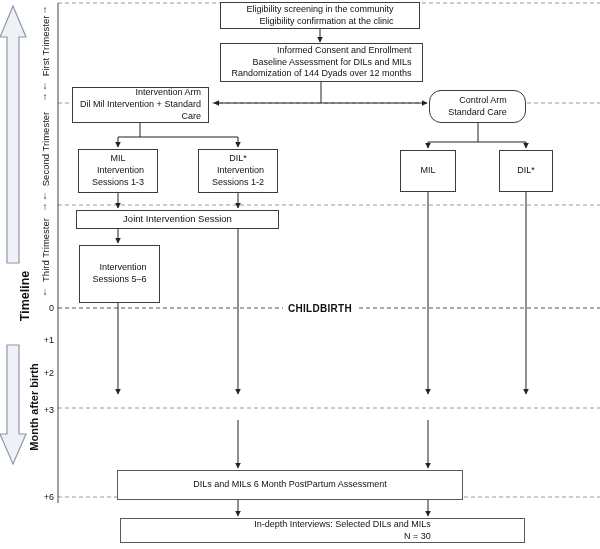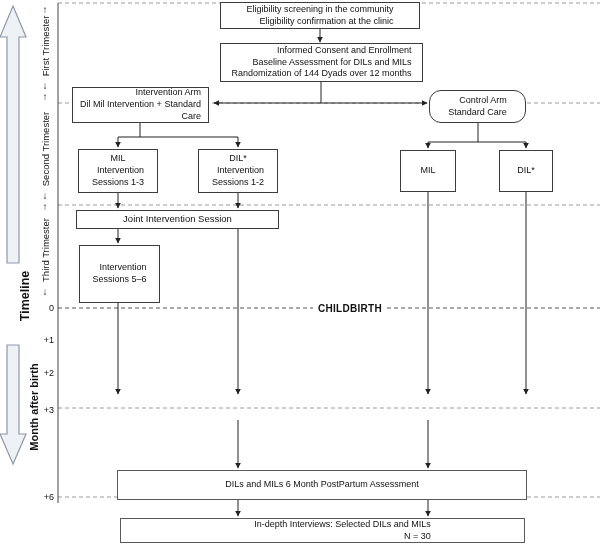--- a/index.html
+++ b/index.html
@@ -25,21 +25,21 @@
   .glyph{
     position:absolute;z-index:1;transform:translate(-50%,-50%);
     font-size:10px;line-height:1;
   }
   .tick{
     position:absolute;z-index:1;left:28px;width:26px;text-align:right;
     font-size:9px;transform:translateY(-50%);
   }
   .childbirth{
     position:absolute;z-index:2;transform:translate(-50%,-50%);
-    font-size:10px;font-weight:bold;background:#fff;padding:0 5px;letter-spacing:.3px;margin-left:30px;
+    font-size:10px;font-weight:bold;background:#fff;padding:0 5px;letter-spacing:.3px;
   }
 </style>
 </head>
 <body>
 
 <div id="canvas">
 
   <svg id="lines" width="600" height="549">
     <defs>
       <marker id="ah" viewBox="0 0 10 10" refX="9" refY="5" markerWidth="6" markerHeight="6" orient="auto-start-reverse">
@@ -152,18 +152,18 @@
   <div class="box" style="left:499px;top:150px;width:54px;height:42px;">DIL*</div>
 
   <div class="box bold" style="left:76px;top:210px;width:203px;height:19px;font-size:9.5px;">Joint Intervention Session</div>
 
   <div class="box bold" style="left:79px;top:245px;width:81px;height:58px;">Intervention
 Sessions 5–6</div>
 
   <div class="childbirth" style="left:320px;top:308px;">CHILDBIRTH</div>
 
 
-  <div class="box light" style="left:117px;top:470px;width:410px;height:30px;">DILs and MILs 6 Month PostPartum Assessment</div>
+  <div class="box light" style="left:117px;top:470px;width:346px;height:30px;">DILs and MILs 6 Month PostPartum Assessment</div>
 
   <div class="box light" style="left:120px;top:518px;width:405px;height:25px;padding-left:40px;">In-depth Interviews: Selected DILs and MILs
 N = 30</div>
 
 </div>
 
 </body></html>

